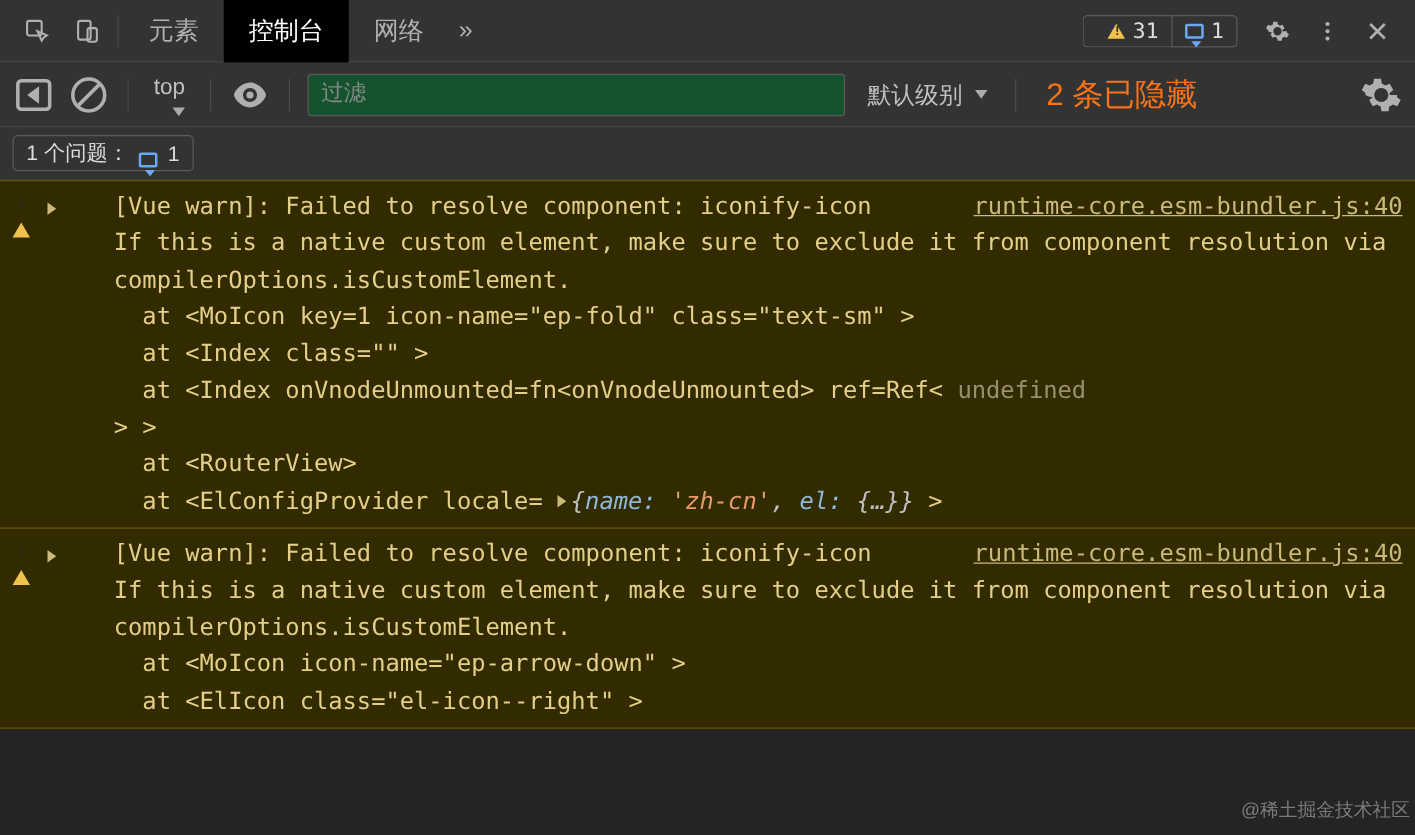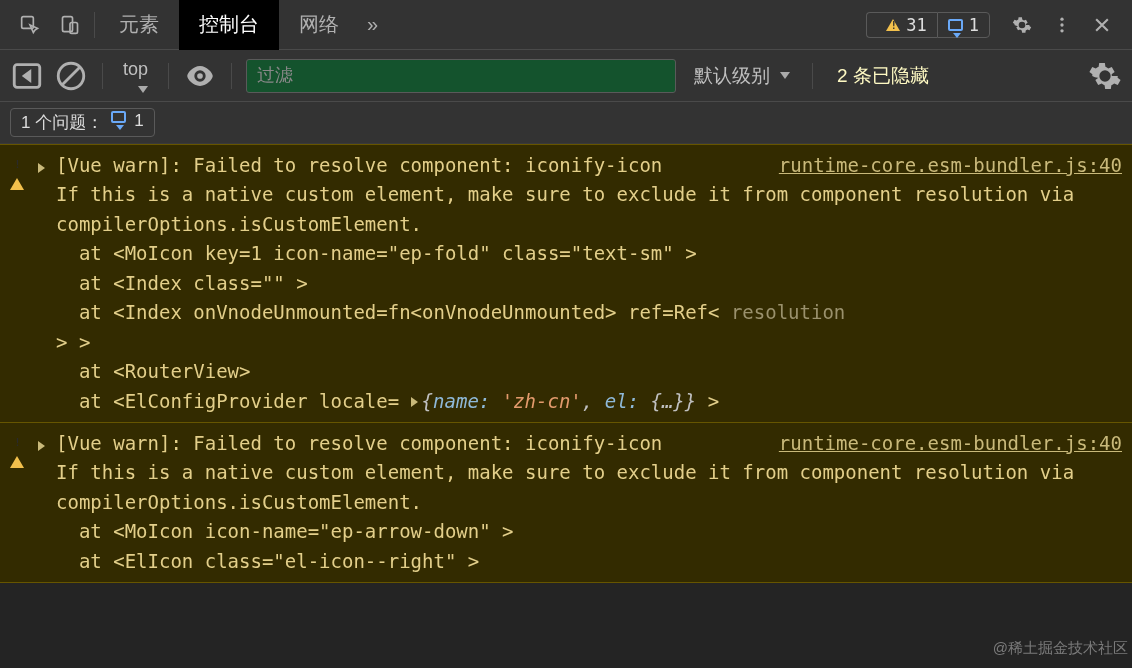--- a/index.html
+++ b/index.html
@@ -110,35 +110,35 @@
 }
 .filter-input::placeholder { color: #888; }
 .level-sel {
   display: flex; align-items: center; gap: 6px;
   color: #c0c0c0;
   font-family: "PingFang SC", sans-serif;
   font-size: 19px;
   padding: 0 8px;
 }
 .hidden-msg {
-  color: #fef9c3;
-  font-family: "PingFang SC", sans-serif;
-  font-size: 19px;
+  color: #f97316;
+  font-family: "PingFang SC", sans-serif;
+  font-size: 25px;
   padding: 0 10px;
 }
 .barbar {
   display: flex; align-items: center;
   height: 42px;
   background: #333333;
   border-bottom: 1px solid #3a3a3a;
   padding: 0 10px;
   gap: 10px;
 }
 .issue-chip {
-  display: flex; align-items: flex-start; gap: 8px;
+  display: flex; align-items: flex-end; gap: 8px;
   border: 1px solid #5a5a5a;
   border-radius: 4px;
   padding: 2px 10px;
   font-family: "PingFang SC", sans-serif;
   font-size: 17px;
   color: #ddd;
 }
 .console {
   height: calc(668px - 50px - 52px - 42px);
   overflow: hidden;
@@ -158,21 +158,21 @@
 .entry + .entry { margin-top: -1px; }
 .gutter {
   width: 28px; flex-shrink: 0;
   padding-top: 2px;
 }
 .expand-col {
   width: 18px; flex-shrink: 0;
   color: #c9b97a;
   padding-top: 2px;
 }
-.content { flex: 1; white-space: pre; }
+.content { flex: 1; white-space: pre; margin-left: 35px; }
 .src-link {
   text-decoration: underline;
   color: #c9b97a;
   white-space: nowrap;
 }
 .entry-head { display: flex; }
 .entry-head .content { flex: 1; }
 .dim { color: #9a916c; }
 .obj-key { color: #8fb9d8; font-style: italic; }
 .obj-str { color: #e39a6c; font-style: italic; }
@@ -307,21 +307,21 @@
     <div class="gutter"><span class="tri-warn"></span></div>
     <div class="expand-col"><span class="tri-tiny"></span></div>
     <div style="flex:1">
       <div class="entry-head">
         <div class="content">[Vue warn]: Failed to resolve component: iconify-icon</div>
         <div class="src-link">runtime-core.esm-bundler.js:40</div>
       </div>
       <div class="content" style="white-space:pre-wrap">If this is a native custom element, make sure to exclude it from component resolution via compilerOptions.isCustomElement.</div>
       <div class="content">  at &lt;MoIcon key=1 icon-name="ep-fold" class="text-sm" &gt;</div>
       <div class="content">  at &lt;Index class="" &gt;</div>
-      <div class="content"><span>  at &lt;Index onVnodeUnmounted=fn&lt;onVnodeUnmounted&gt; ref=Ref&lt; </span><span class="dim">resolution</span></div>
+      <div class="content"><span>  at &lt;Index onVnodeUnmounted=fn&lt;onVnodeUnmounted&gt; ref=Ref&lt; </span><span class="dim">undefined</span></div>
       <div class="content">&gt; &gt;</div>
       <div class="content">  at &lt;RouterView&gt;</div>
       <div class="content"><span>  at &lt;ElConfigProvider locale= </span><span class="tri-tiny"></span><span class="obj-pun">{</span><span class="obj-key">name:</span> <span class="obj-str">'zh-cn'</span><span class="obj-pun">, </span><span class="obj-key">el:</span> <span class="obj-pun">{…}</span><span class="obj-pun">}</span><span> &gt;</span></div>
     </div>
   </div>
 
   <div class="entry">
     <div class="gutter"><span class="tri-warn"></span></div>
     <div class="expand-col"><span class="tri-tiny"></span></div>
     <div style="flex:1">

